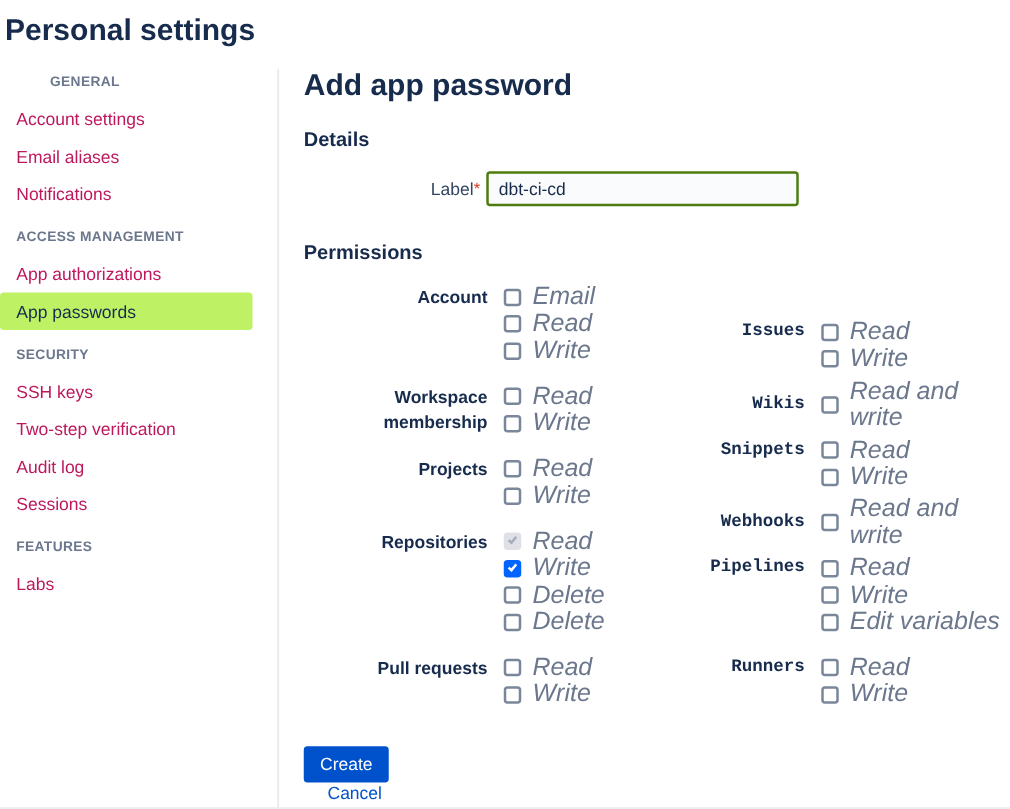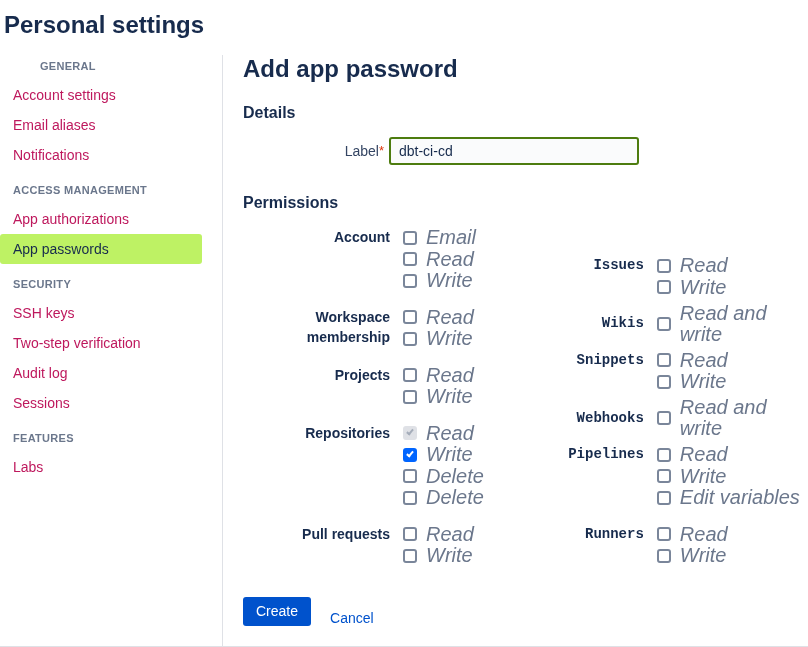--- a/index.html
+++ b/index.html
@@ -76,21 +76,21 @@
   .checkbox.checked { background: #0065FF; border-color: #0065FF; }
   .checkbox.checked-disabled { background: #DFE1E6; border-color: #DFE1E6; }
   .checkbox .checkmark-glyph {
     position: absolute; left: 3px; top: 0px;
     width: 4px; height: 7px;
     border-right: 2px solid #fff; border-bottom: 2px solid #fff;
     transform: rotate(40deg);
   }
   .checkbox.checked-disabled .checkmark-glyph { border-color: #A5ADBA; }
 
-  .actions-row { display: flex; align-items: flex-end; margin-top: 30px; }
+  .actions-row { display: flex; align-items: flex-start; margin-top: 30px; flex-direction: column; }
   .create-button {
     background: #0052CC; color: #fff; border: none; border-radius: 3px;
     font-family: "Liberation Sans", sans-serif;
     font-size: 14px; font-weight: 500; height: 29px; padding: 0 13px;
     cursor: pointer;
   }
   .cancel-link { margin-left: 19px; font-size: 14px; color: #0052CC; text-decoration: none; cursor: pointer; }
 </style>
 </head>
 <body>

